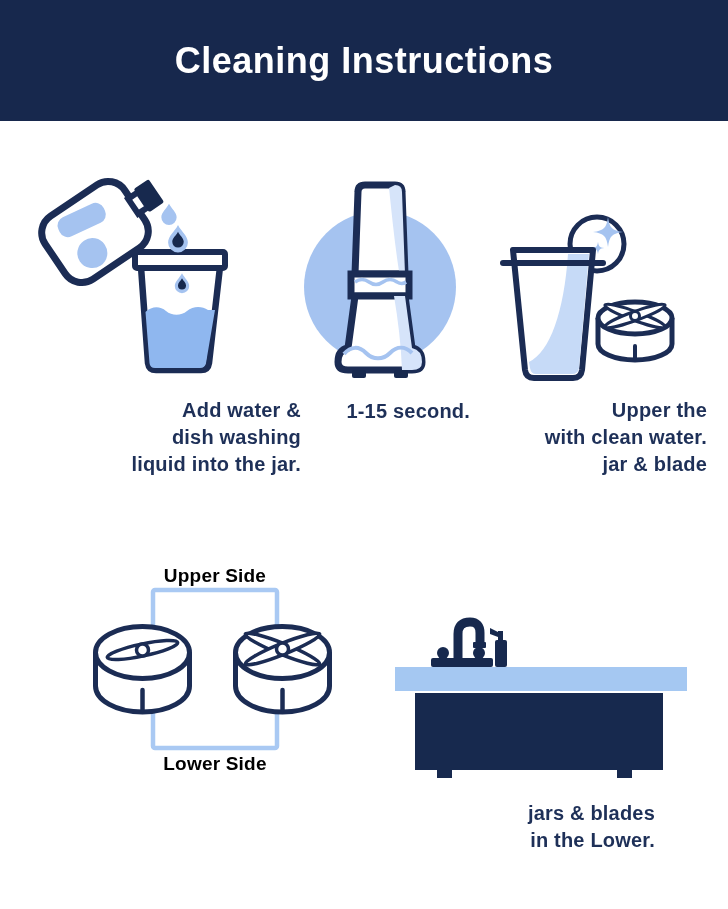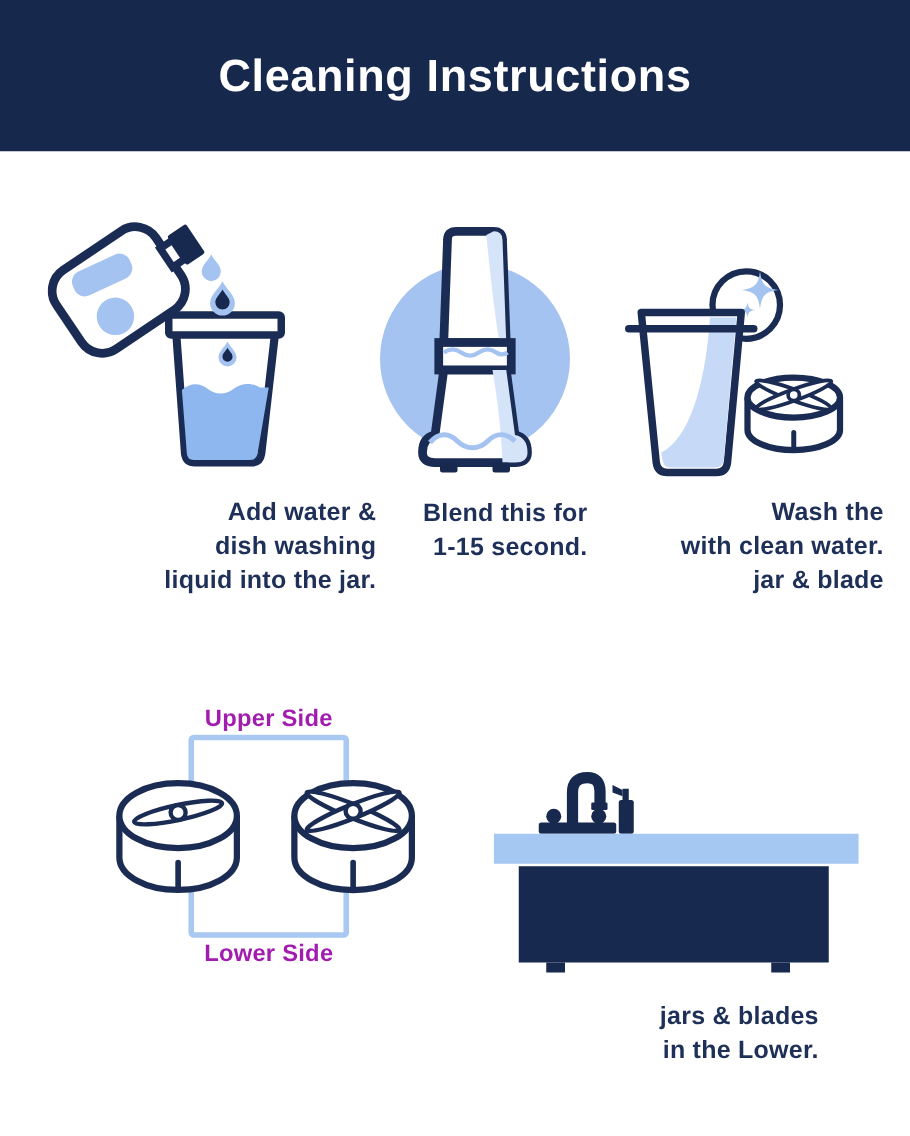--- a/index.html
+++ b/index.html
@@ -6,21 +6,21 @@
   .page{position:relative;width:728px;height:909px;background:#ffffff;overflow:hidden;
         font-family:"Liberation Sans",sans-serif;}
   .header{position:absolute;left:0;top:0;width:728px;height:121px;background:#17284d;
           display:flex;align-items:center;justify-content:center;}
   .title{color:#ffffff;font-size:36px;font-weight:bold;letter-spacing:0.5px;}
   .caption{position:absolute;text-align:center;font-weight:bold;font-size:20px;
            line-height:27px;color:#1e3058;letter-spacing:0.2px;}
   .cap-line{display:block;text-align:right;}
   .icon-svg{position:absolute;}
   .side-label{position:absolute;width:280px;text-align:center;font-weight:bold;
-              font-size:19px;color:#a21caf;letter-spacing:0.2px;}
+              font-size:19px;color:#000000;letter-spacing:0.2px;}
 </style>
 </head>
 <body>
 
 <div class="page">
 
   <div class="header">
     <div class="title">Cleaning Instructions</div>
   </div>
 
@@ -94,25 +94,24 @@
     <circle cx="143" cy="124" r="4.5" fill="#ffffff" stroke="#1b2c54" stroke-width="3"></circle>
     <line x1="143" y1="154" x2="143" y2="166" stroke="#1b2c54" stroke-width="4" stroke-linecap="round"></line>
   </svg>
 
   <div class="caption" style="left:31px;top:397px;width:270px">
     <span class="cap-line">Add water &amp;</span>
     <span class="cap-line">dish washing</span>
     <span class="cap-line">liquid into the jar.</span>
   </div>
   <div class="caption" style="left:290px;top:398px;width:180px">
-    <span class="cap-line">Blend this for</span>
     <span class="cap-line">1-15 second.</span>
   </div>
   <div class="caption" style="left:462px;top:397px;width:245px">
-    <span class="cap-line">Wash the</span>
+    <span class="cap-line">Upper the</span>
     <span class="cap-line">with clean water.</span>
     <span class="cap-line">jar &amp; blade</span>
   </div>
 
   <div class="side-label" style="left:75px;top:565px">Upper Side</div>
   <svg class="icon-svg" style="left:75px;top:585px" width="280" height="170" viewBox="0 0 280 170">
     <rect x="78" y="5" width="124" height="158" rx="2" fill="none" stroke="#a9c9f3" stroke-width="4.5"></rect>
 
     <g>
       <path d="M20.5,67.5 L20.5,101 A47,26 0 0 0 114.5,101 L114.5,67.5" fill="#ffffff" stroke="#1b2c54" stroke-width="5"></path>

